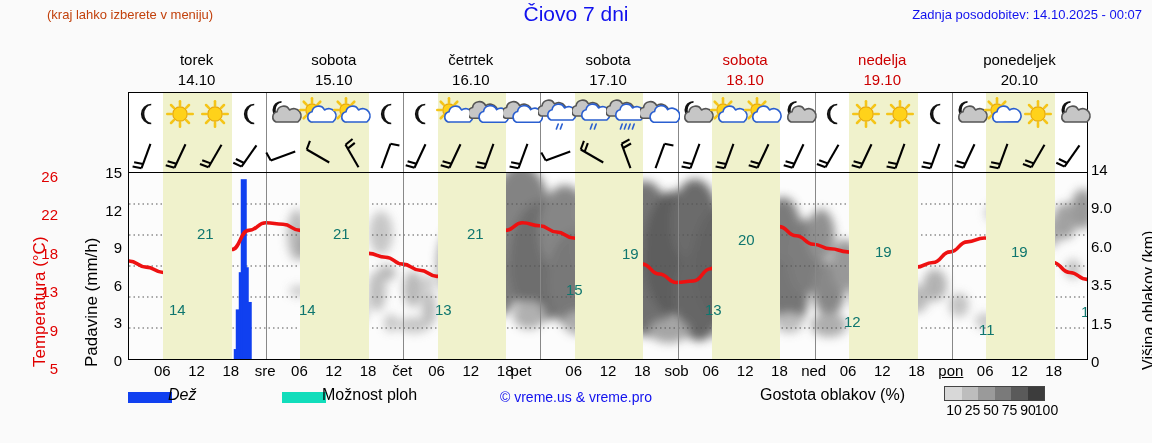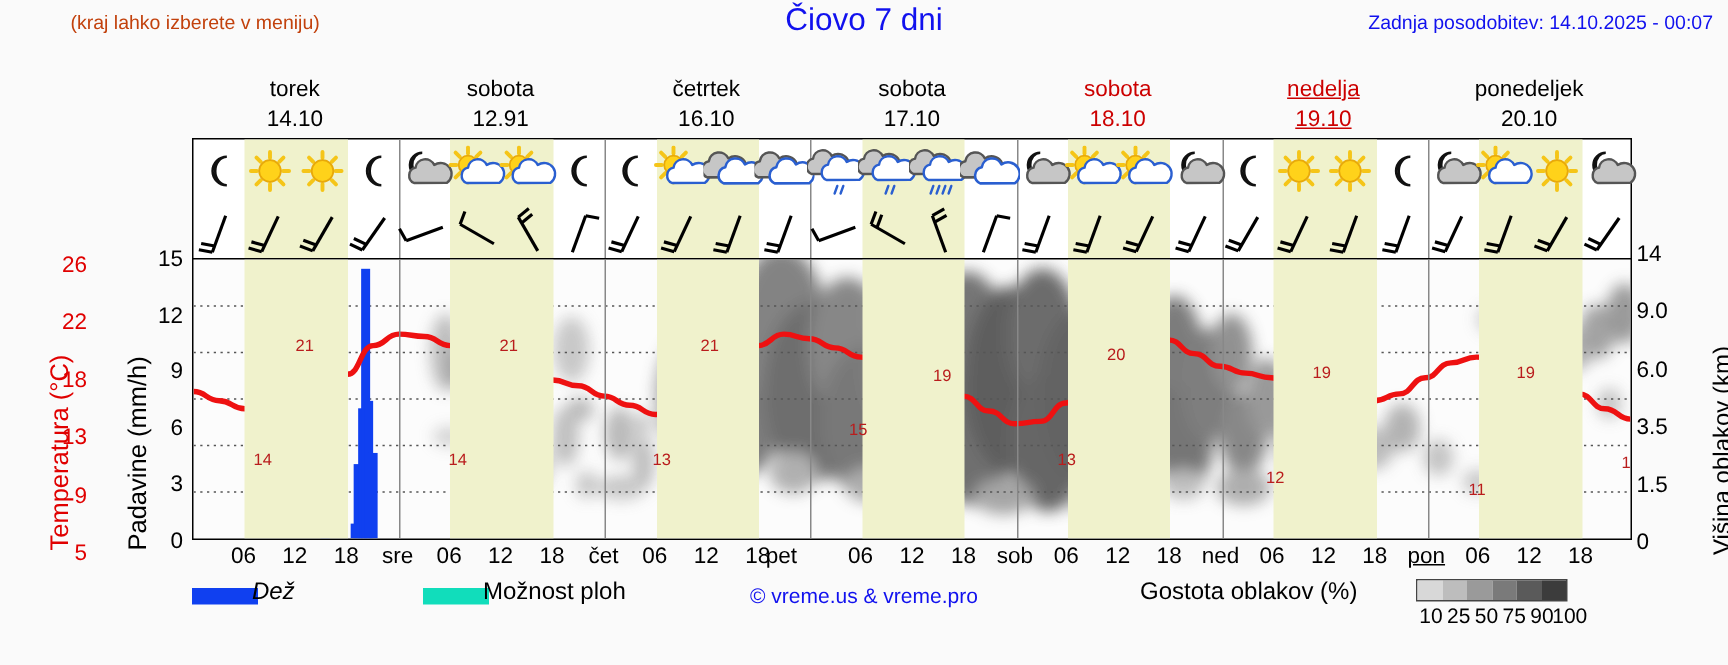--- a/index.html
+++ b/index.html
@@ -30,21 +30,21 @@
             border-left:1px solid #000;border-right:1px solid #000;box-sizing:border-box;background:#fff;}
   #graph{position:absolute;left:0;top:80px;width:960px;height:188px;
          border:1px solid #000;box-sizing:border-box;background:#fcfcfc;overflow:hidden;}
 
   .nightband{position:absolute;top:0;bottom:0;background:#f0f2cc;}
   .daysep{position:absolute;top:0;bottom:0;width:1px;background:#888;}
 
   .wicon{position:absolute;top:4px;width:40px;height:36px;}
   .barb{position:absolute;top:0;width:40px;height:36px;}
 
-  .tlabel{position:absolute;font-size:11px;color:#b91c1c;white-space:nowrap;}
+  .tlabel{position:absolute;font-size:15px;color:#0f766e;white-space:nowrap;}
 
   
   .axL1{position:absolute;left:10px;top:175px;width:24px;height:195px;}
   .axL1 span{display:block;transform:rotate(-90deg);transform-origin:left top;
              position:absolute;left:20px;top:192px;font-size:17px;color:#e00000;white-space:nowrap;}
   .axL2{position:absolute;left:60px;top:175px;width:24px;height:195px;}
   .axL2 span{display:block;transform:rotate(-90deg);transform-origin:left top;
              position:absolute;left:22px;top:192px;font-size:17px;color:#000;white-space:nowrap;}
   .axR{position:absolute;left:1118px;top:165px;width:26px;height:210px;}
   .axR span{display:block;transform:rotate(-90deg);transform-origin:left top;
@@ -74,35 +74,35 @@
   <div class="hdr-right">Zadnja posodobitev: 14.10.2025 - 00:07</div>
 </div>
 
 <div class="daycols" id="daycols">
     <div class="daycol" style="left: 0px; width: 137.143px;">
       <div>torek</div>
       <div>14.10</div>
     </div>
     <div class="daycol" style="left: 137.143px; width: 137.143px;">
       <div>sobota</div>
-      <div>12.91</div>
+      <div>15.10</div>
     </div>
     <div class="daycol" style="left: 274.286px; width: 137.143px;">
       <div>četrtek</div>
       <div>16.10</div>
     </div>
     <div class="daycol" style="left: 411.429px; width: 137.143px;">
       <div>sobota</div>
       <div>17.10</div>
     </div>
     <div class="daycol wknd" style="left: 548.571px; width: 137.143px;">
       <div>sobota</div>
       <div>18.10</div>
     </div>
-    <div class="daycol wknd" style="left: 685.714px; width: 137.143px; text-decoration: underline;">
+    <div class="daycol wknd" style="left: 685.714px; width: 137.143px;">
       <div>nedelja</div>
       <div>19.10</div>
     </div>
     <div class="daycol" style="left: 822.857px; width: 137.143px;">
       <div>ponedeljek</div>
       <div>20.10</div>
     </div>
   </div>
 
 <div class="axL1">

